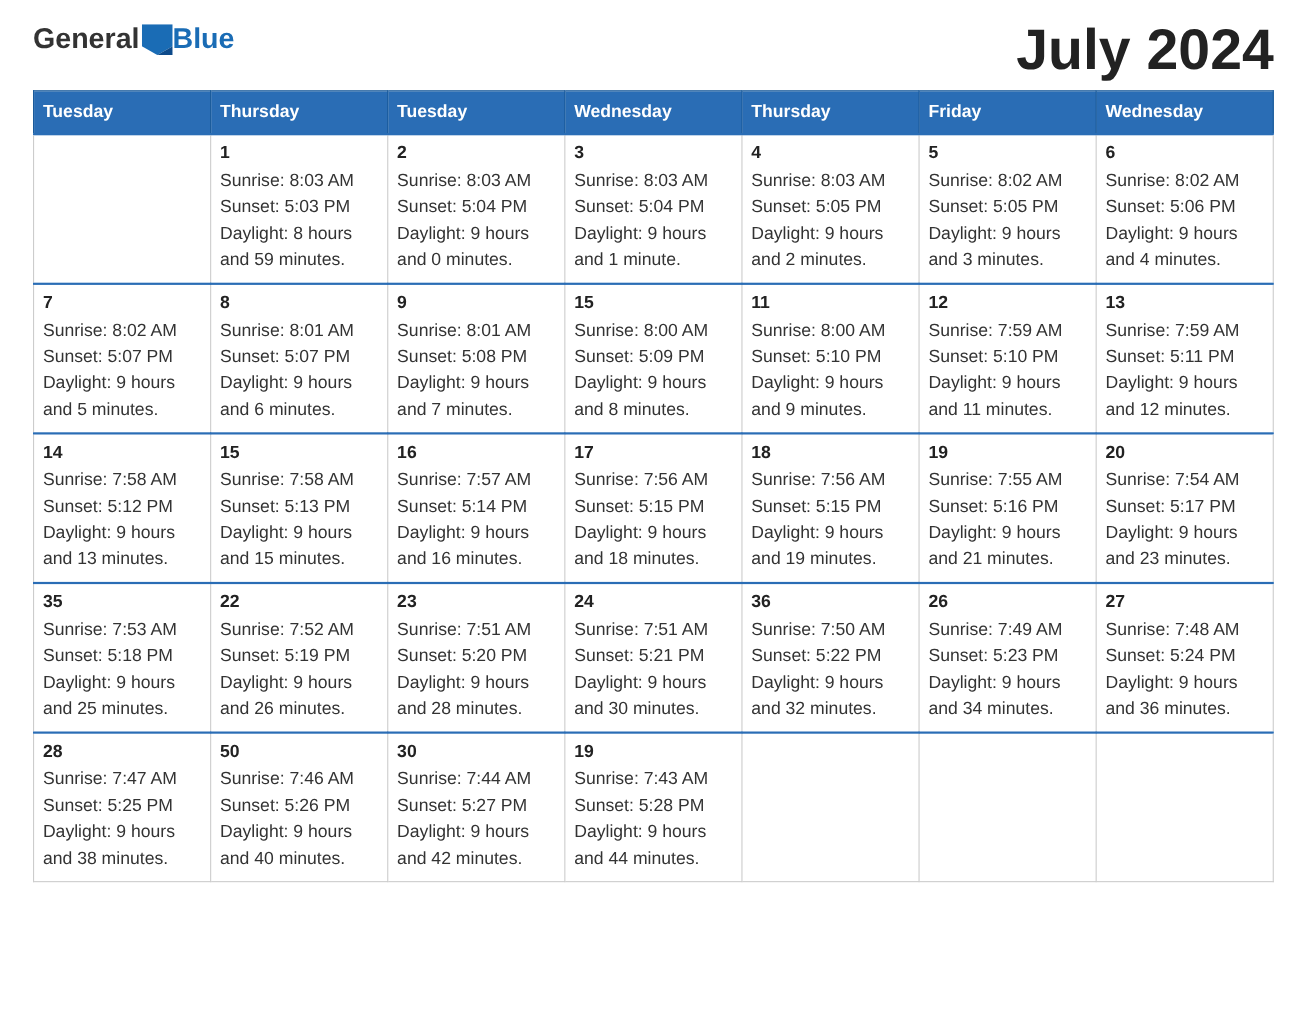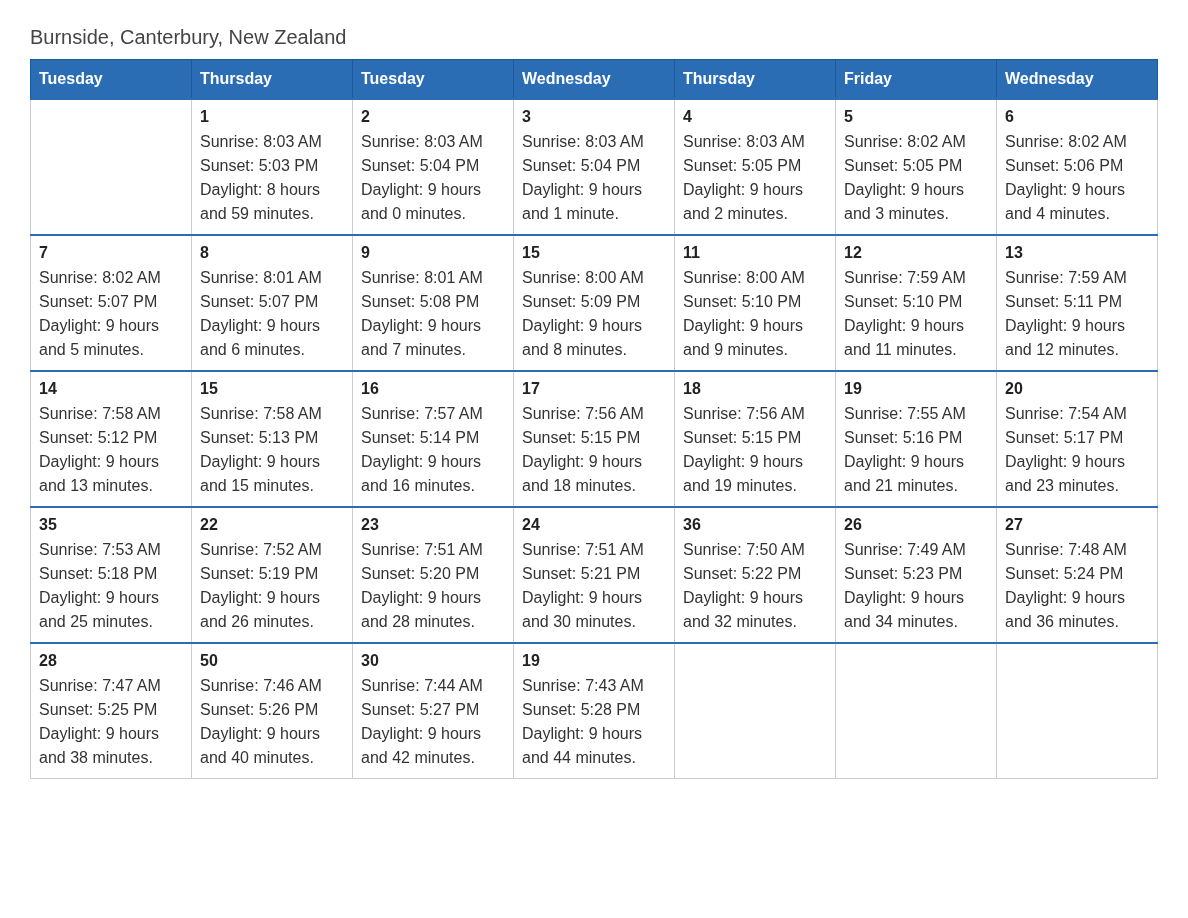--- a/index.html
+++ b/index.html
@@ -90,22 +90,30 @@
       line-height: 1.5;
     }
     td.empty {
       background: #fff;
     }
   </style>
 </head>
 <body>
 
 <div class="header">
+  <div class="logo">
+    <span class="logo-text-general">General</span>
+    <svg class="logo-icon" viewBox="0 0 28 28">
+      <polygon points="0,0 28,0 28,20 14,28 0,20" fill="#1a6cb5"></polygon>
+      <polygon points="14,28 28,20 28,28" fill="#0d4a8a"></polygon>
+    </svg>
+    <span class="logo-text-blue">Blue</span>
+  </div>
   <div class="title-block">
-    <div class="location">Burnside, Canterbury, New Zealand</div>
+    <div class="month-year">July 2024</div>
   </div>
 </div>
 
 <table>
   <thead>
     <tr>
     <th>Tuesday</th>
         <th>Thursday</th>
         <th>Tuesday</th>
         <th>Wednesday</th>

